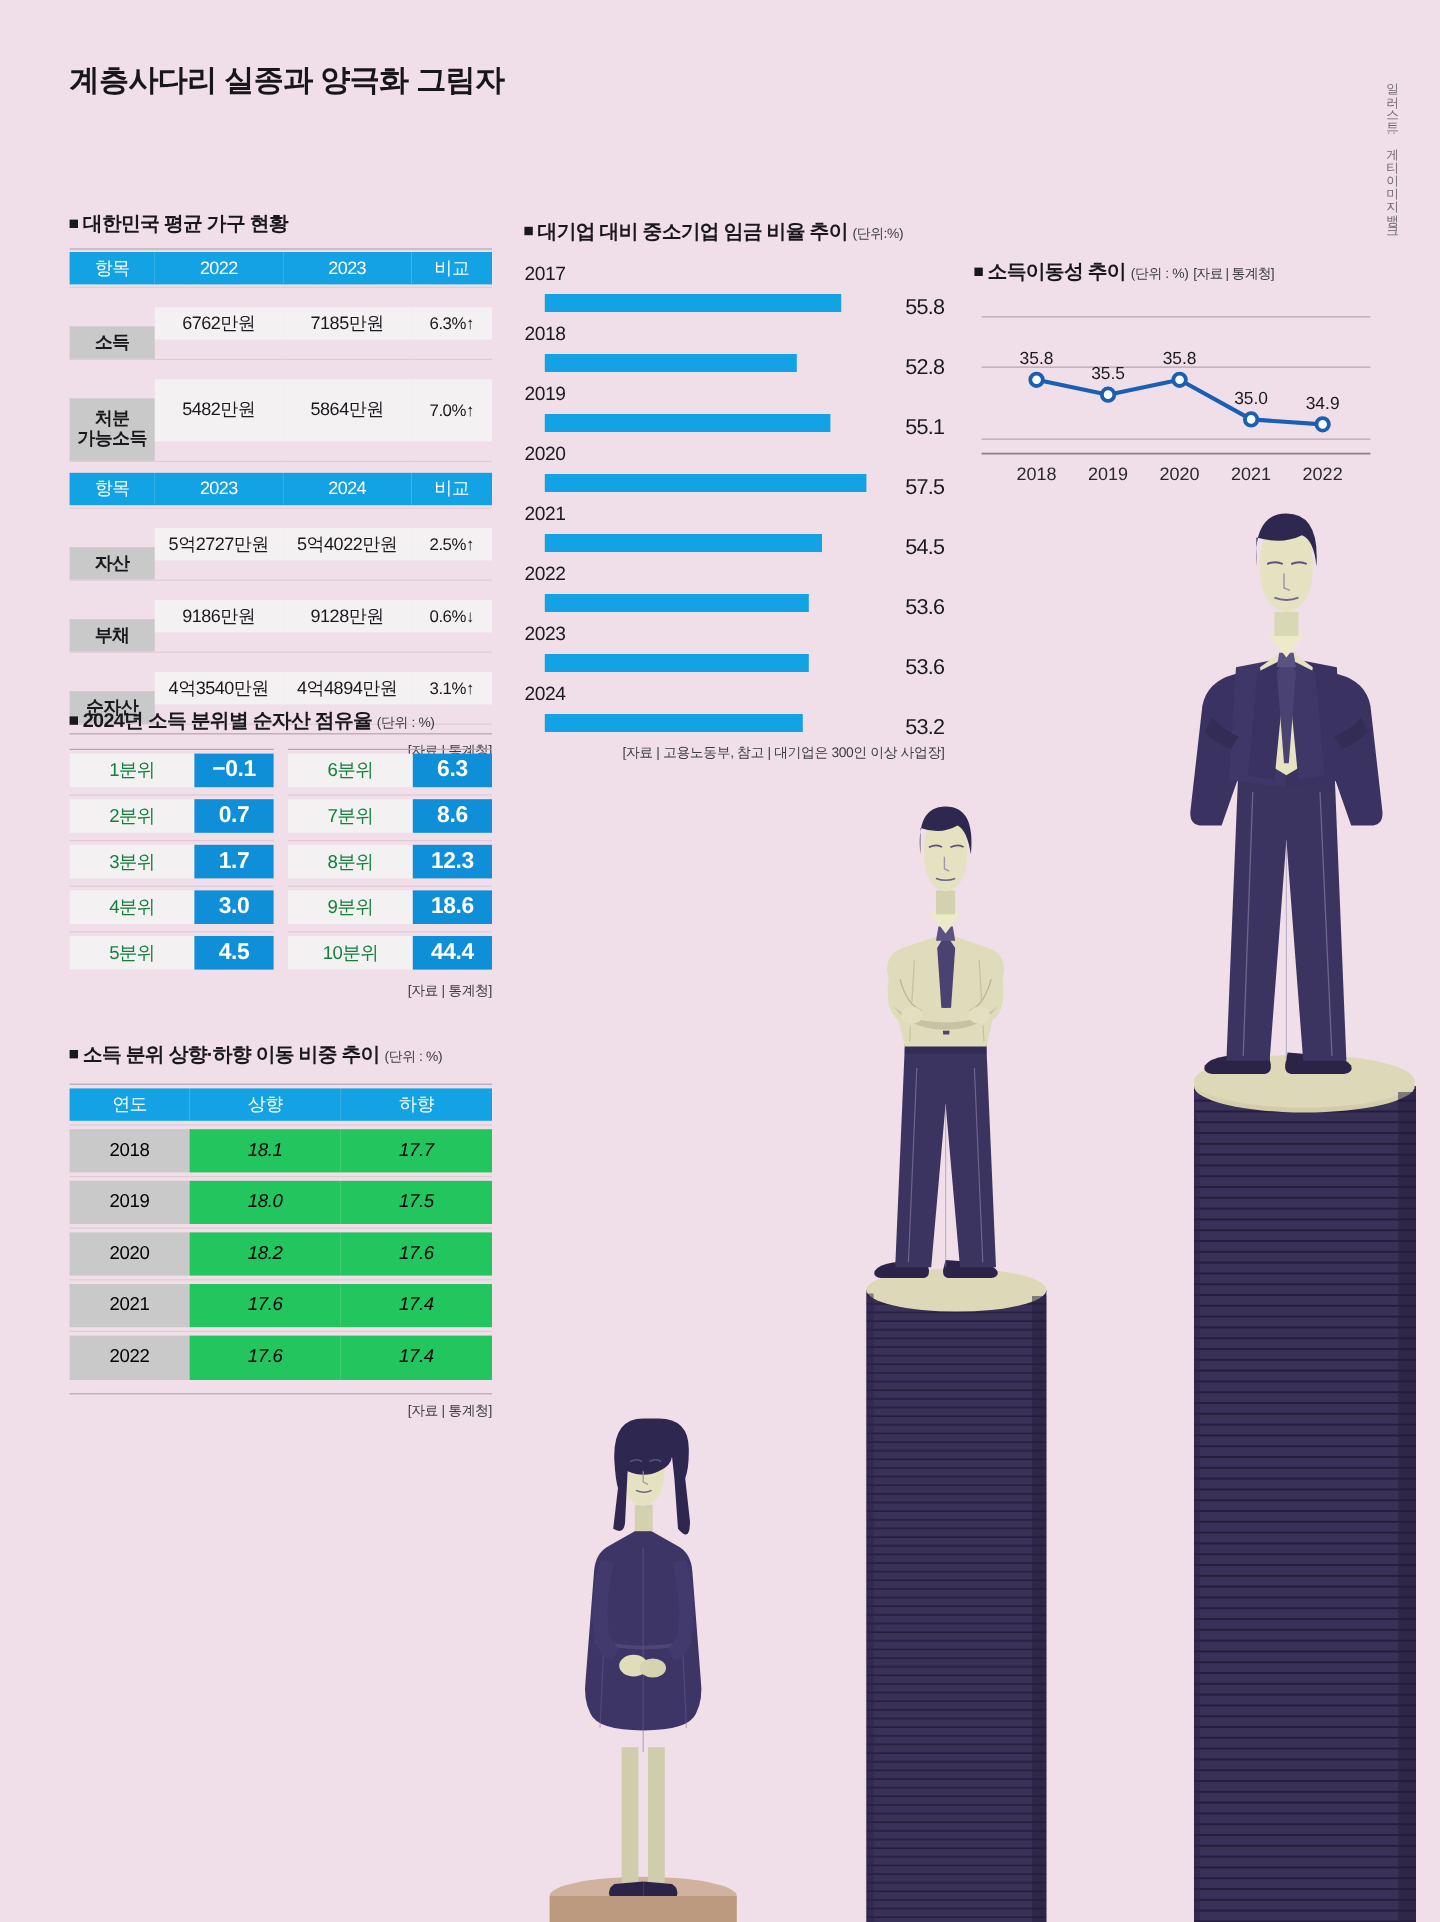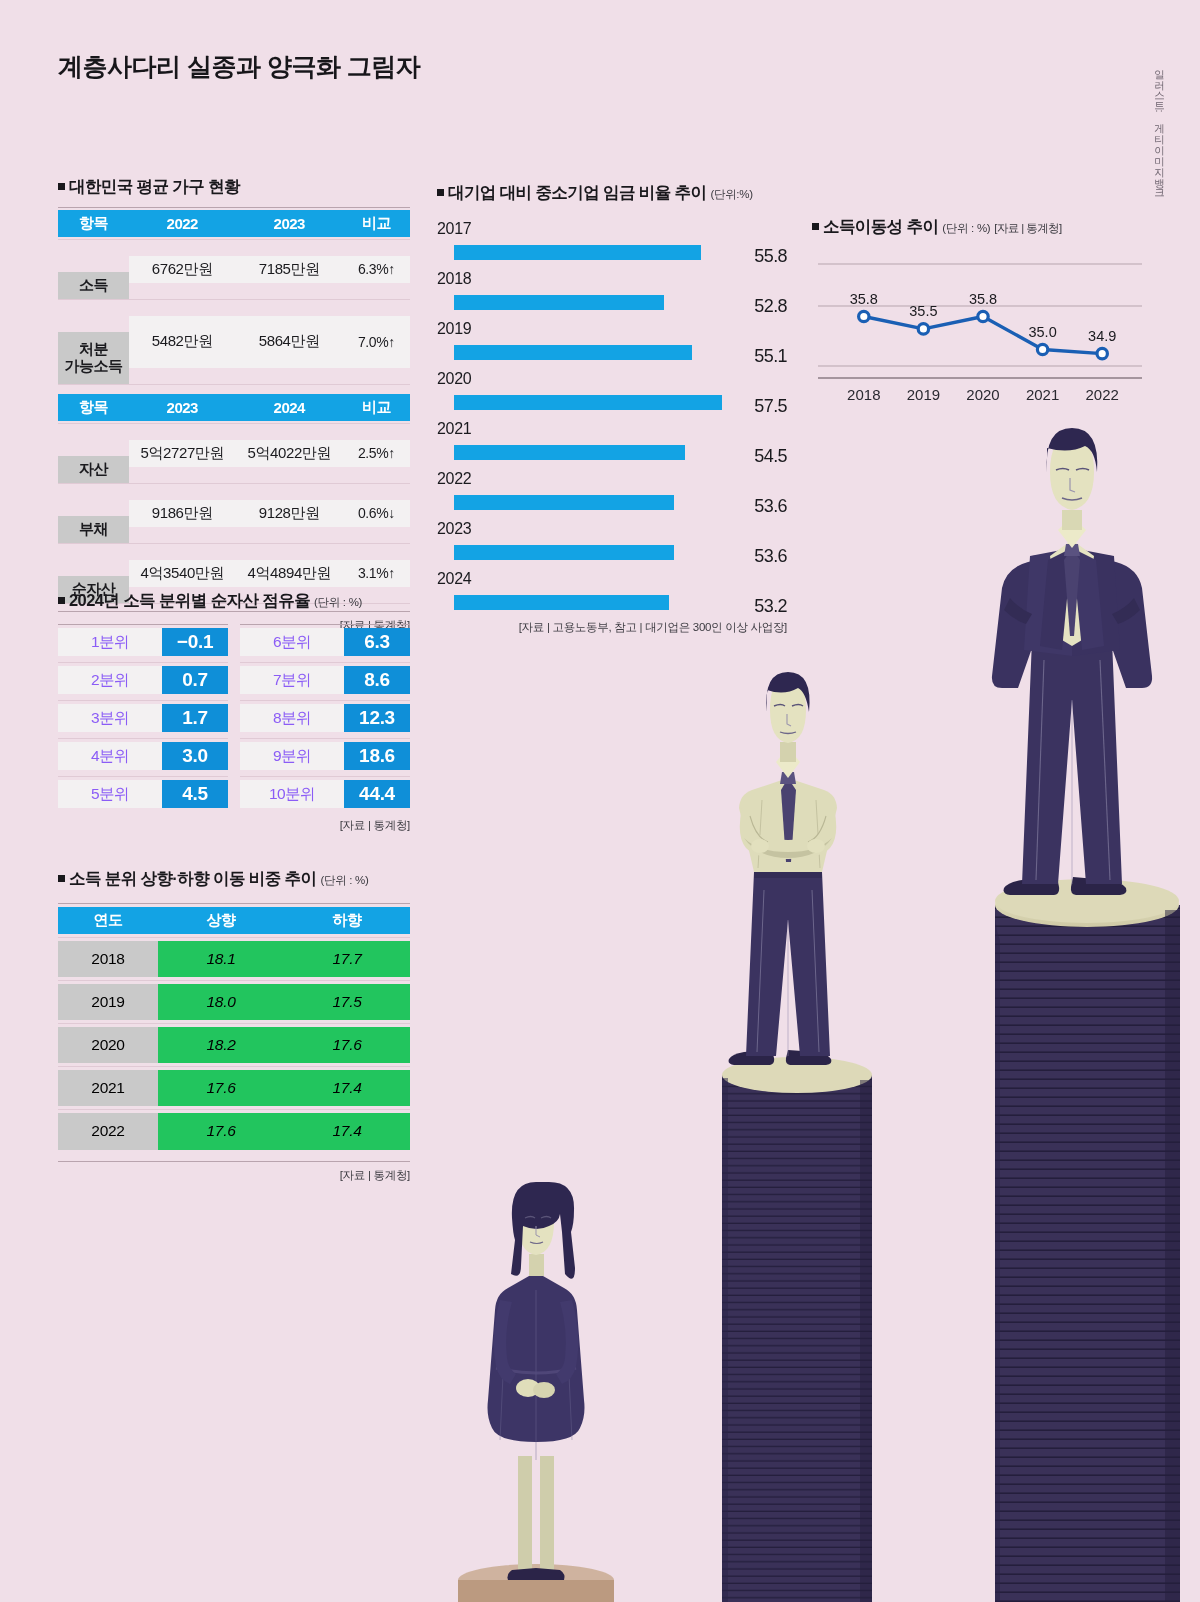--- a/index.html
+++ b/index.html
@@ -59,21 +59,21 @@
   .src-note {
     font-size: 11.5px;
     color: #3c3b41;
     text-align: right;
     letter-spacing: -0.3px;
   }
 
   .hdr-cell {
     background: #13a3e4;
     color: #ffffff;
-    font-weight: 700;
+    font-weight: 400;
     font-size: 15px;
     text-align: center;
     letter-spacing: -0.5px;
   }
   .lbl-cell {
     background: #c9c9c9;
     color: #1a1a1e;
     font-weight: 700;
     font-size: 15px;
     text-align: center;
@@ -117,21 +117,21 @@
   #decile { position: absolute; left: 58px; top: 590px; width: 352px; }
   #decile .cols { display: flex; gap: 12px; margin-top: 12px; }
   #decile .col { width: 170px; }
   #decile .drow {
     display: flex; height: 32px; margin-bottom: 6px;
     border-top: 1px solid #e0cad5; padding-top: 3px;
   }
   #decile .drow:first-child { border-top: 1.5px solid #b9a4ae; }
   #decile .dname {
     flex: 1; background: #f3f1f2; display: flex; align-items: center;
-    justify-content: center; font-size: 15.5px; color: #8b5cf6; font-weight: 500;
+    justify-content: center; font-size: 15.5px; color: #15803d; font-weight: 500;
     letter-spacing: -0.5px;
   }
   #decile .dval {
     width: 66px; background: #0f8fd8; color: #ffffff; display: flex;
     align-items: center; justify-content: center; font-size: 19px; font-weight: 700;
     letter-spacing: -0.3px;
   }
   #decile .src-note { margin-top: 4px; }
 
   

